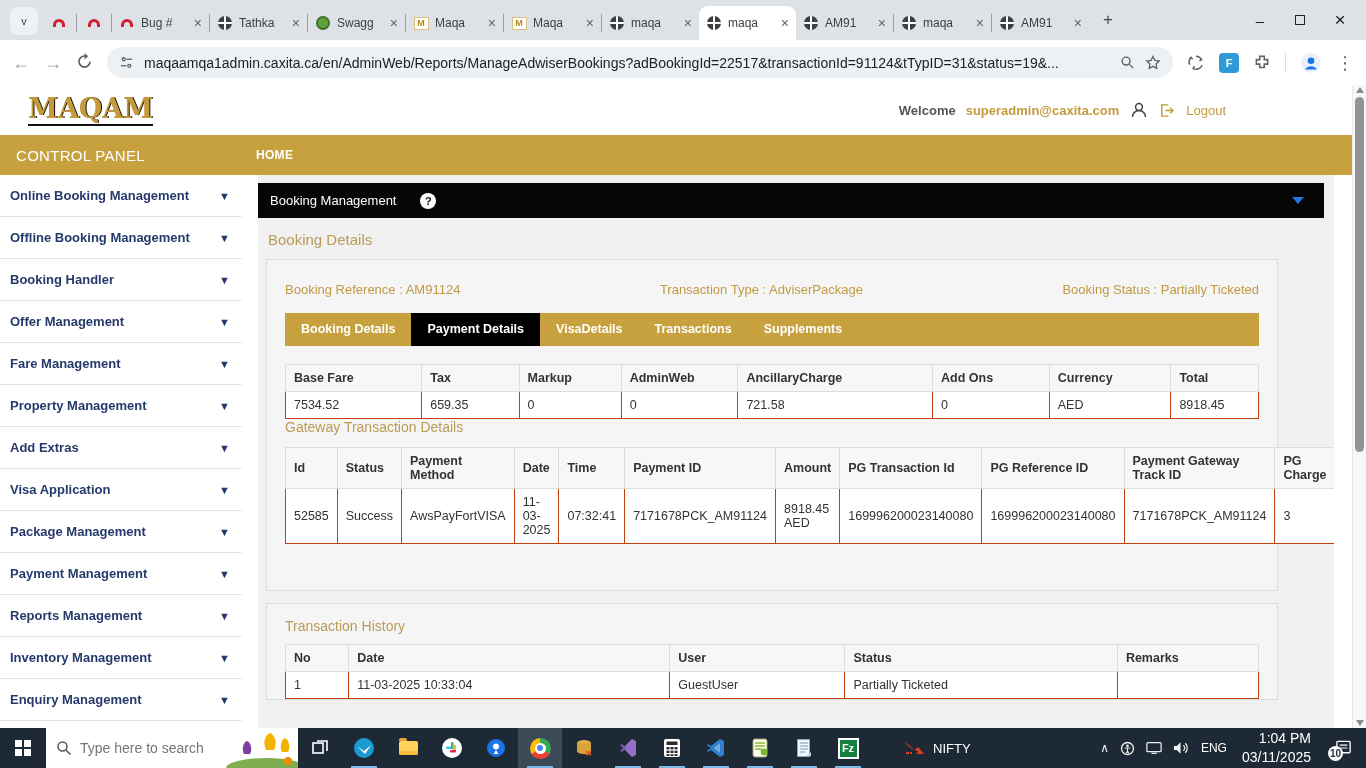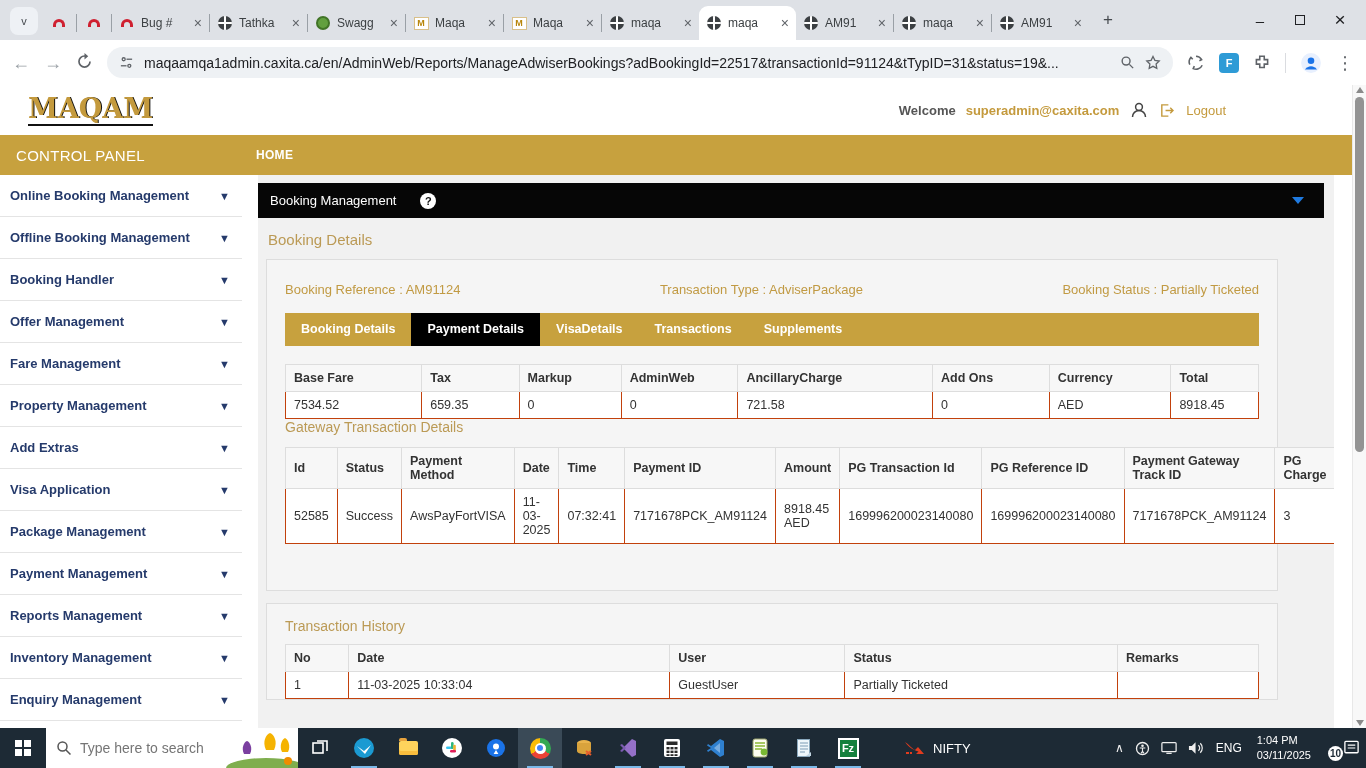--- a/index.html
+++ b/index.html
@@ -87,22 +87,22 @@
   .winlogo div{background:#fff}
   .tb-search{width:252px;height:40px;background:#fff;display:flex;align-items:center;padding:0 0 0 10px;gap:8px;position:relative;overflow:hidden}
   .tb-search input{border:none;outline:none;font-size:14px;color:#444;width:140px;font-family:"Liberation Sans",sans-serif;background:transparent}
   .flowers{position:absolute;right:0;top:0;width:72px;height:40px}
   .tb-icon{width:44px;height:40px;display:flex;align-items:center;justify-content:center;position:relative}
   .tb-icon.open:after{content:"";position:absolute;bottom:0;left:9px;right:9px;height:2.5px;background:#7ab8e8}
   .tb-icon.current{background:#3a4a57}
   .nifty{display:flex;align-items:center;gap:7px;margin-left:34px;font-size:13px;color:#fff}
   .tray{margin-left:auto;display:flex;align-items:center;gap:11px;padding-right:6px}
   .tray-glyph{font-size:12px;color:#eee}
-  .clock{text-align:left;font-size:11px;line-height:1.35;color:#fff;margin:0 4px}
-  .notif{position:relative;width:34px;height:33px;display:flex;align-items:center;justify-content:flex-end}
+  .clock{text-align:right;font-size:14px;line-height:1.35;color:#fff;margin:0 4px}
+  .notif{position:relative;width:34px;height:33px;display:flex;align-items:center;justify-content:center}
   .notif-badge{position:absolute;left:2px;bottom:4px;background:#fff;color:#1d2a35;border-radius:50%;min-width:15px;height:15px;font-size:10px;font-weight:bold;display:flex;align-items:center;justify-content:center}
   .folder{width:19px;height:14px;background:#ffd35c;border-radius:2px;position:relative;box-shadow:inset 0 -4px #f9bd3d}
   .folder:before{content:"";position:absolute;top:-3px;left:0;width:8px;height:3px;background:#e8a33d;border-radius:2px 2px 0 0}
 </style>
 </head>
 <body>
 
 <div class="tabstrip">
   <div class="tab-search">
       <span>v</span>

